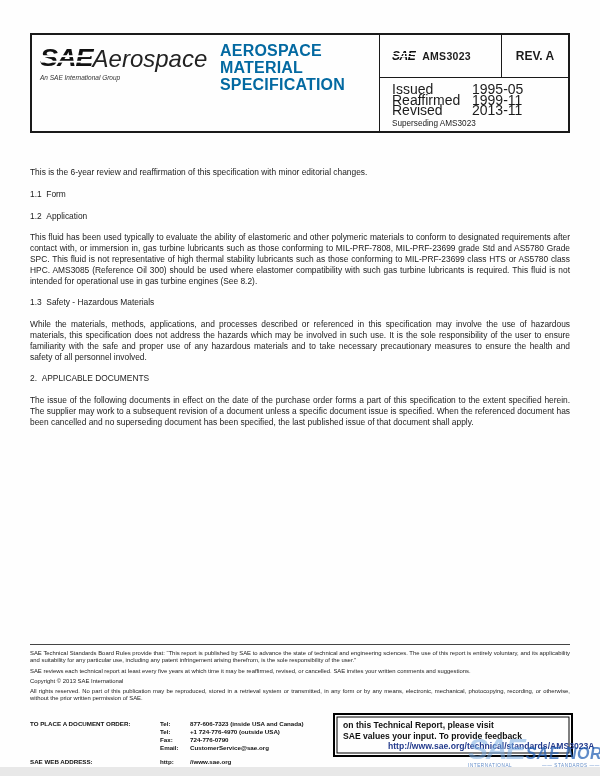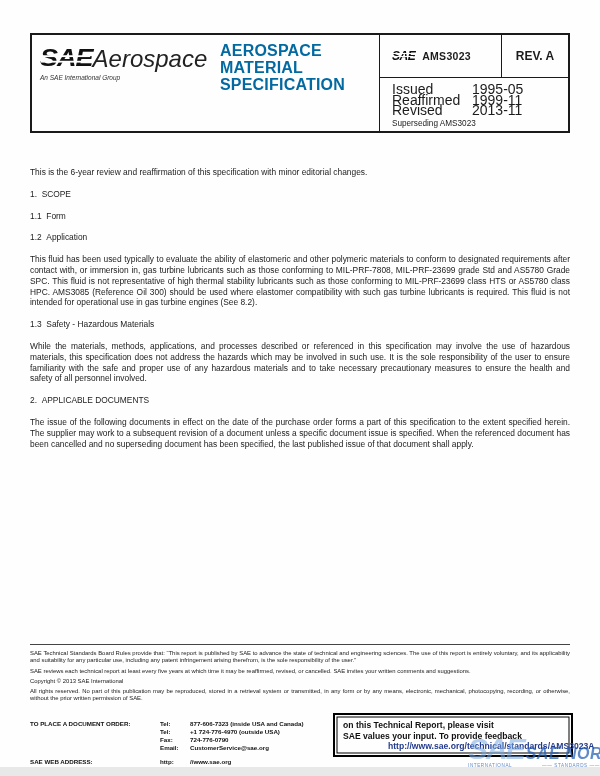--- a/index.html
+++ b/index.html
@@ -125,21 +125,20 @@
       </div>
     </div>
   </div>
 
 
   <div class="body-content">
 
 
       <div class="blk-para">This is the 6-year review and reaffirmation of this specification with minor editorial changes.</div>
 
-      <div class="blk-head">1.&nbsp;&nbsp;SCOPE</div>
 
       <div class="blk-head">1.1&nbsp;&nbsp;Form</div>
 
 
       <div class="blk-head">1.2&nbsp;&nbsp;Application</div>
 
       <div class="blk-para">This fluid has been used typically to evaluate the ability of elastomeric and other polymeric materials to conform to designated requirements after contact with, or immersion in, gas turbine lubricants such as those conforming to MIL-PRF-7808, MIL-PRF-23699 grade Std and AS5780 Grade SPC. This fluid is not representative of high thermal stability lubricants such as those conforming to MIL-PRF-23699 class HTS or AS5780 class HPC. AMS3085 (Reference Oil 300) should be used where elastomer compatibility with such gas turbine lubricants is required. This fluid is not intended for operational use in gas turbine engines (See 8.2).</div>
 
       <div class="blk-head">1.3&nbsp;&nbsp;Safety - Hazardous Materials</div>
 

